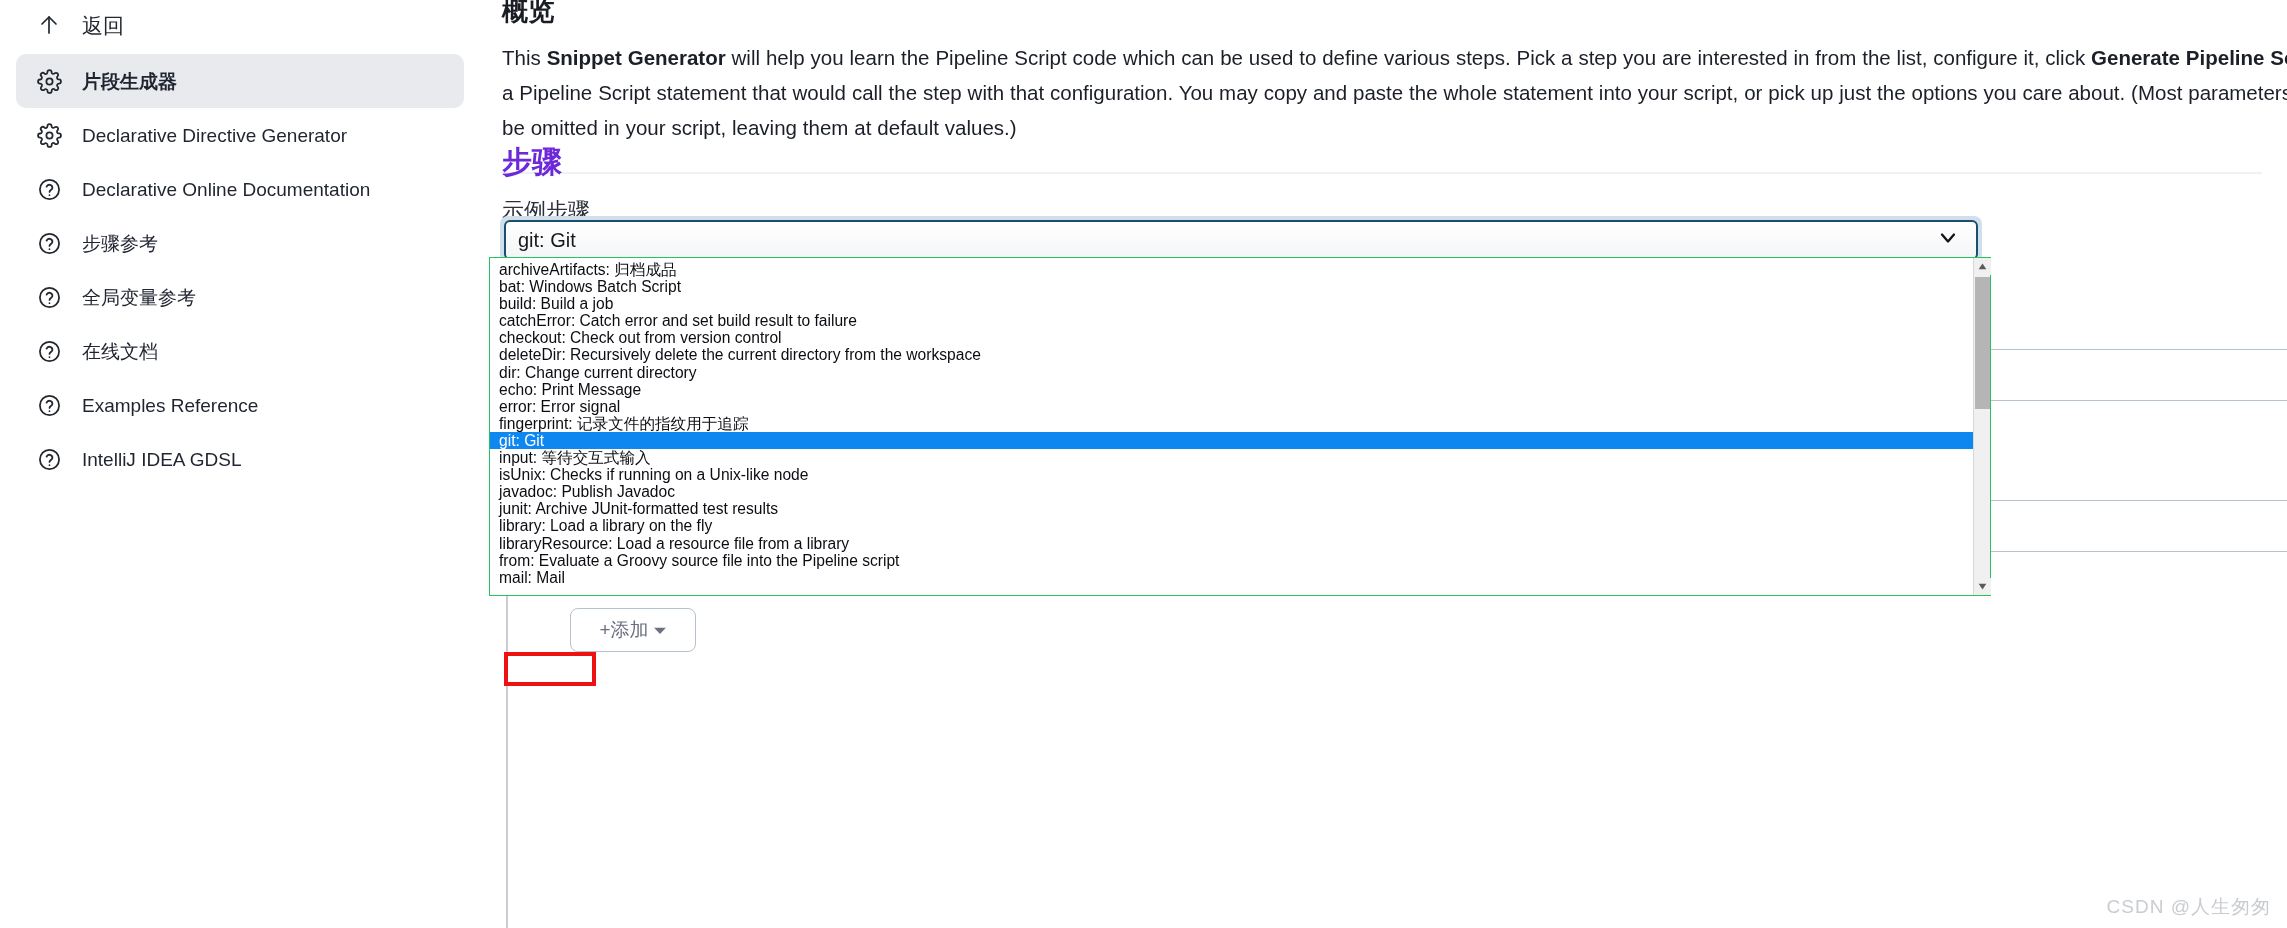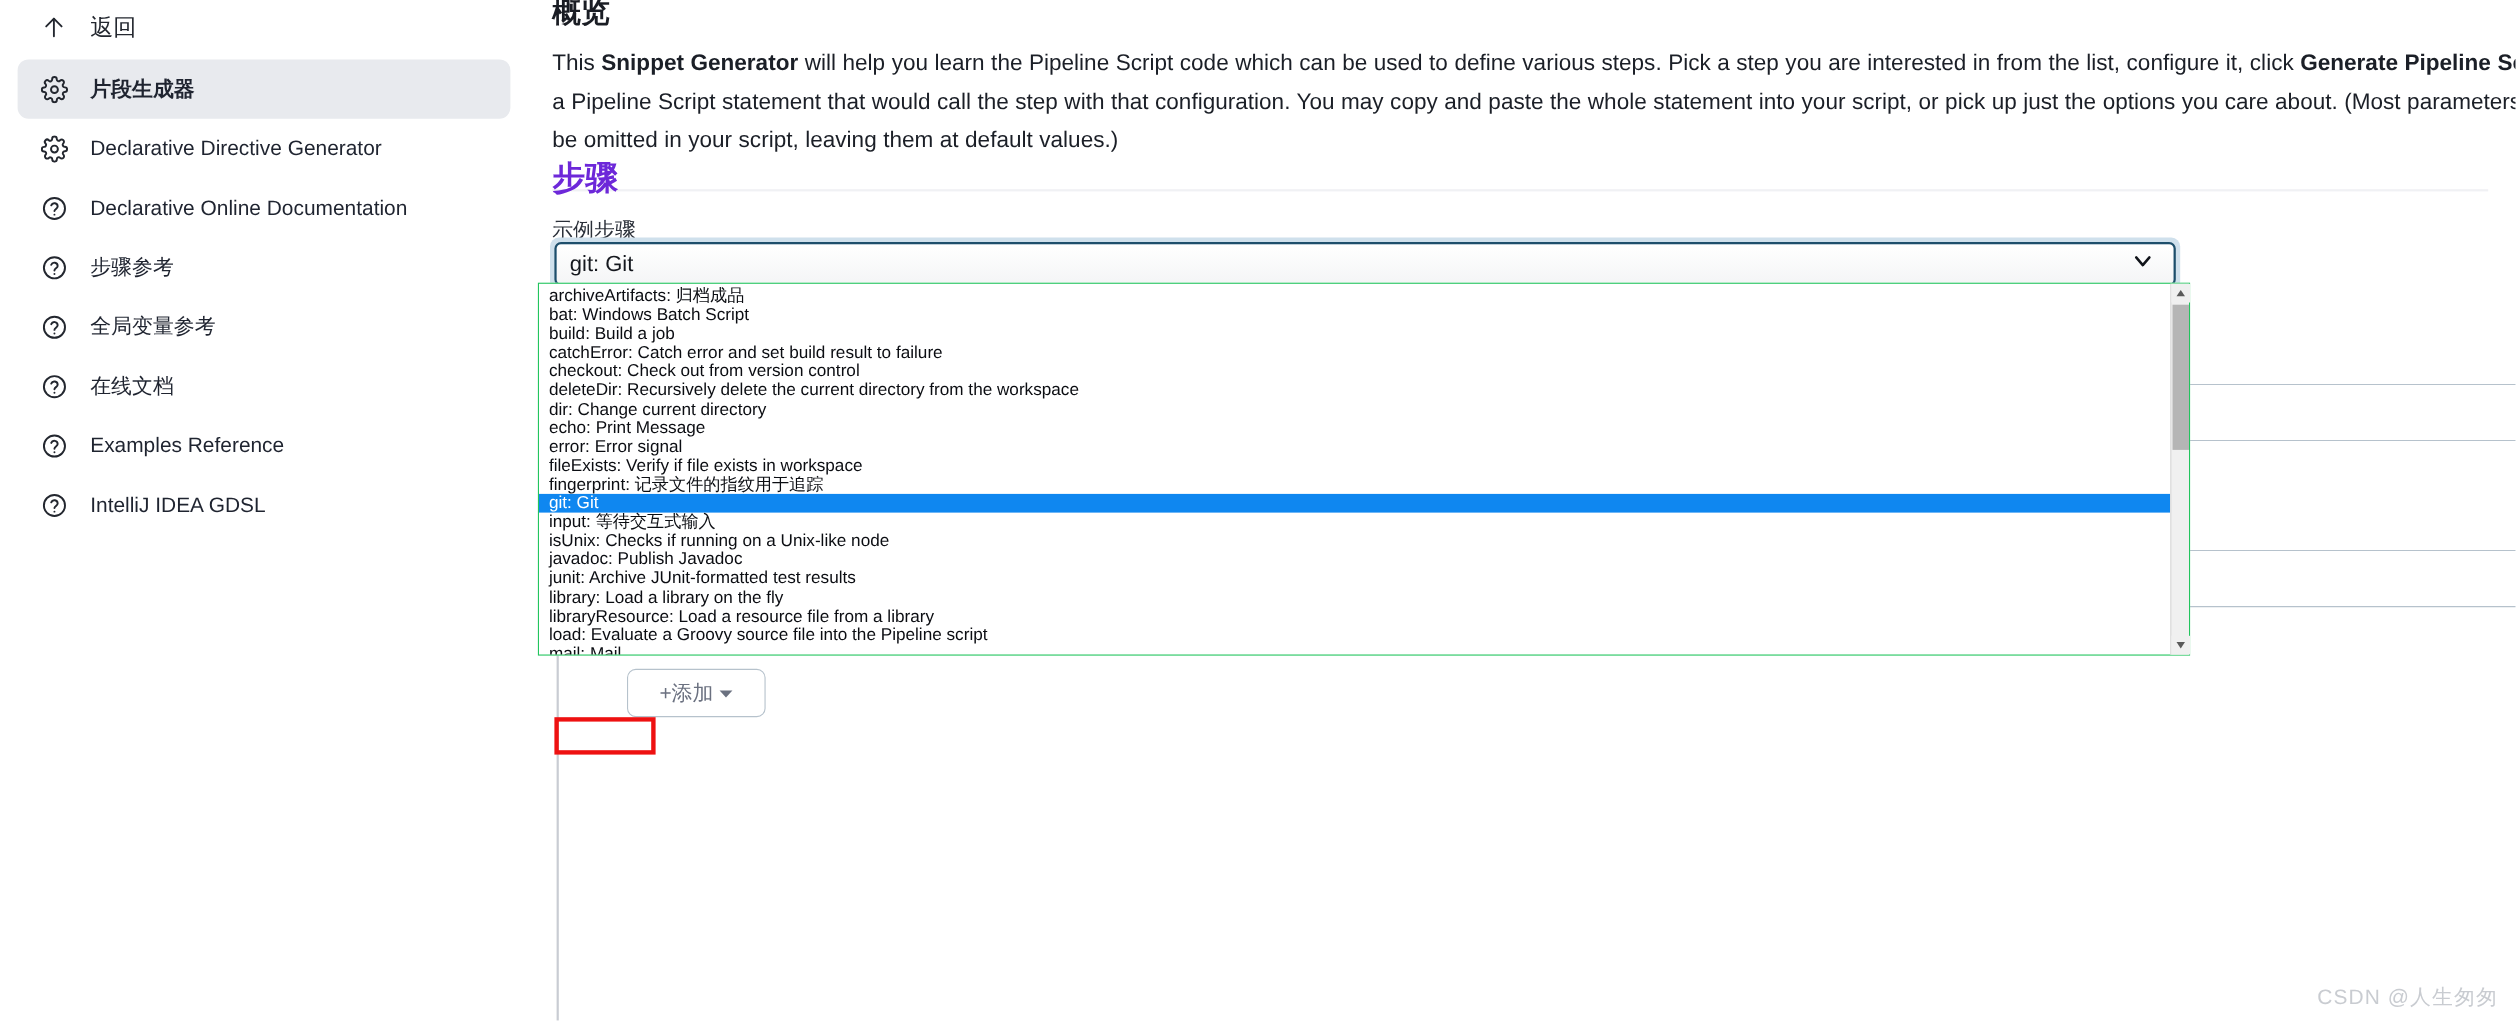--- a/index.html
+++ b/index.html
@@ -68,21 +68,21 @@
     position: absolute; left: 22px; top: 172px;
     width: 1760px; height: 2px;
     background: #f0f1f4;
   }
   .h-steps {
     position: absolute; left: 22px; top: 142px;
     font-size: 30px; font-weight: bold; color: #6d28d9;
   }
   .lbl-sample {
     position: absolute; left: 22px; top: 196px;
-    font-size: 19px; color: #2b3039;
+    font-size: 22px; color: #2b3039;
   }
 
   
   .select-wrap {
     position: absolute; left: 20px; top: 216px;
     width: 1482px; height: 48px;
     border-radius: 8px;
     background: #cfe0ec;
     padding: 4px;
   }
@@ -343,30 +343,29 @@
       <div class="dd-list">
         <div class="dd-item">archiveArtifacts: 归档成品</div>
         <div class="dd-item">bat: Windows Batch Script</div>
         <div class="dd-item">build: Build a job</div>
         <div class="dd-item">catchError: Catch error and set build result to failure</div>
         <div class="dd-item">checkout: Check out from version control</div>
         <div class="dd-item">deleteDir: Recursively delete the current directory from the workspace</div>
         <div class="dd-item">dir: Change current directory</div>
         <div class="dd-item">echo: Print Message</div>
         <div class="dd-item">error: Error signal</div>
-        <div class="dd-item">fileExists: Verify if file exists in workspace</div>
         <div class="dd-item">fingerprint: 记录文件的指纹用于追踪</div>
         <div class="dd-item sel">git: Git</div>
         <div class="dd-item">input: 等待交互式输入</div>
         <div class="dd-item">isUnix: Checks if running on a Unix-like node</div>
         <div class="dd-item">javadoc: Publish Javadoc</div>
         <div class="dd-item">junit: Archive JUnit-formatted test results</div>
         <div class="dd-item">library: Load a library on the fly</div>
         <div class="dd-item">libraryResource: Load a resource file from a library</div>
-        <div class="dd-item">load: Evaluate a Groovy source file into the Pipeline script</div>
+        <div class="dd-item">from: Evaluate a Groovy source file into the Pipeline script</div>
         <div class="dd-item">mail: Mail</div>
       </div>
       <div class="dd-sb">
         <div class="sb-arrow up">
           <svg width="9" height="7" viewBox="0 0 10 8">
               <polygon points="5,0.6 9.4,7.2 0.6,7.2" fill="#5a5a5a"></polygon>
             </svg>
         </div>
         <div class="sb-thumb"></div>
         <div class="sb-arrow dn">

